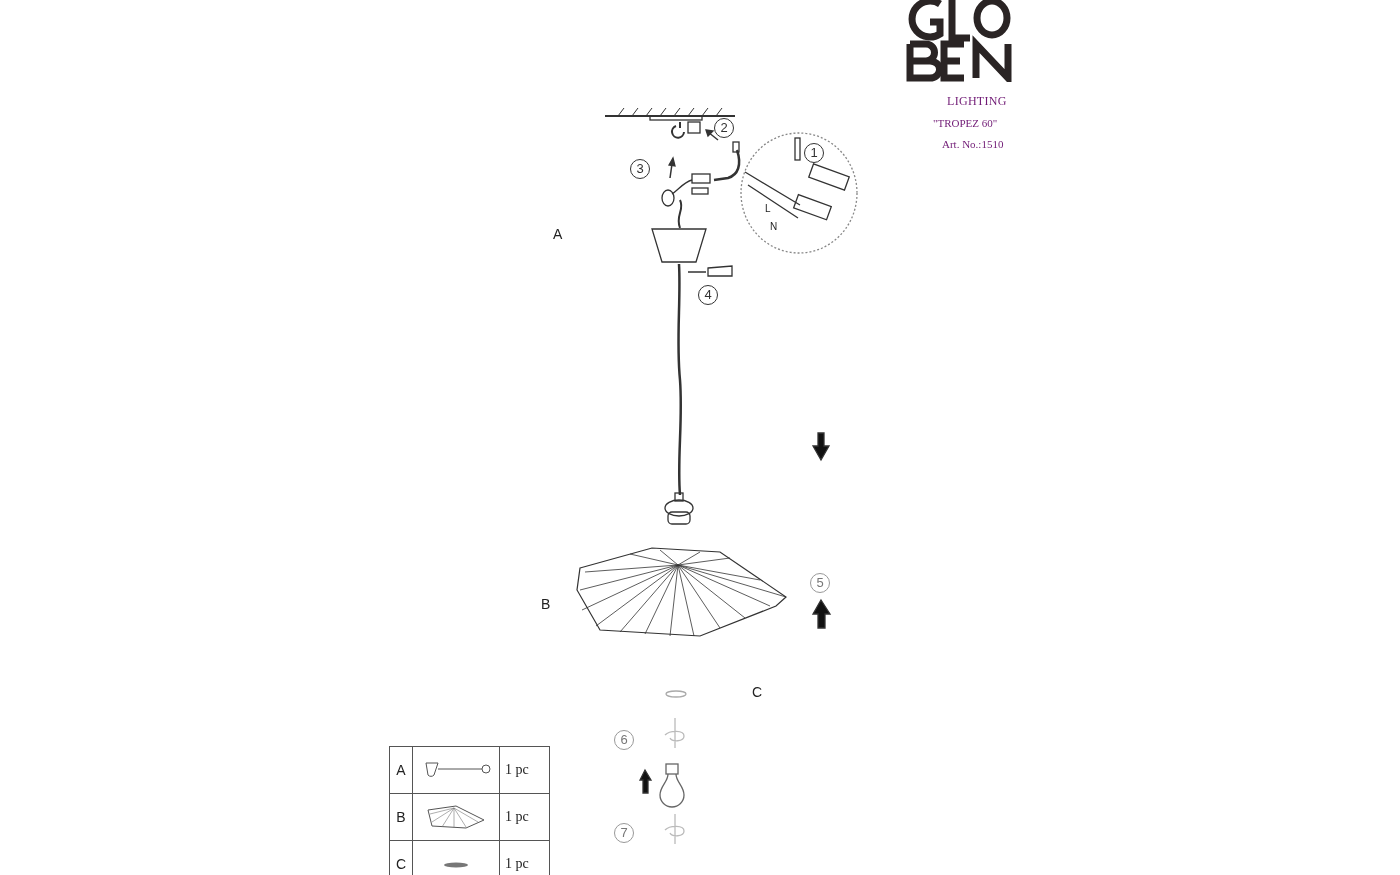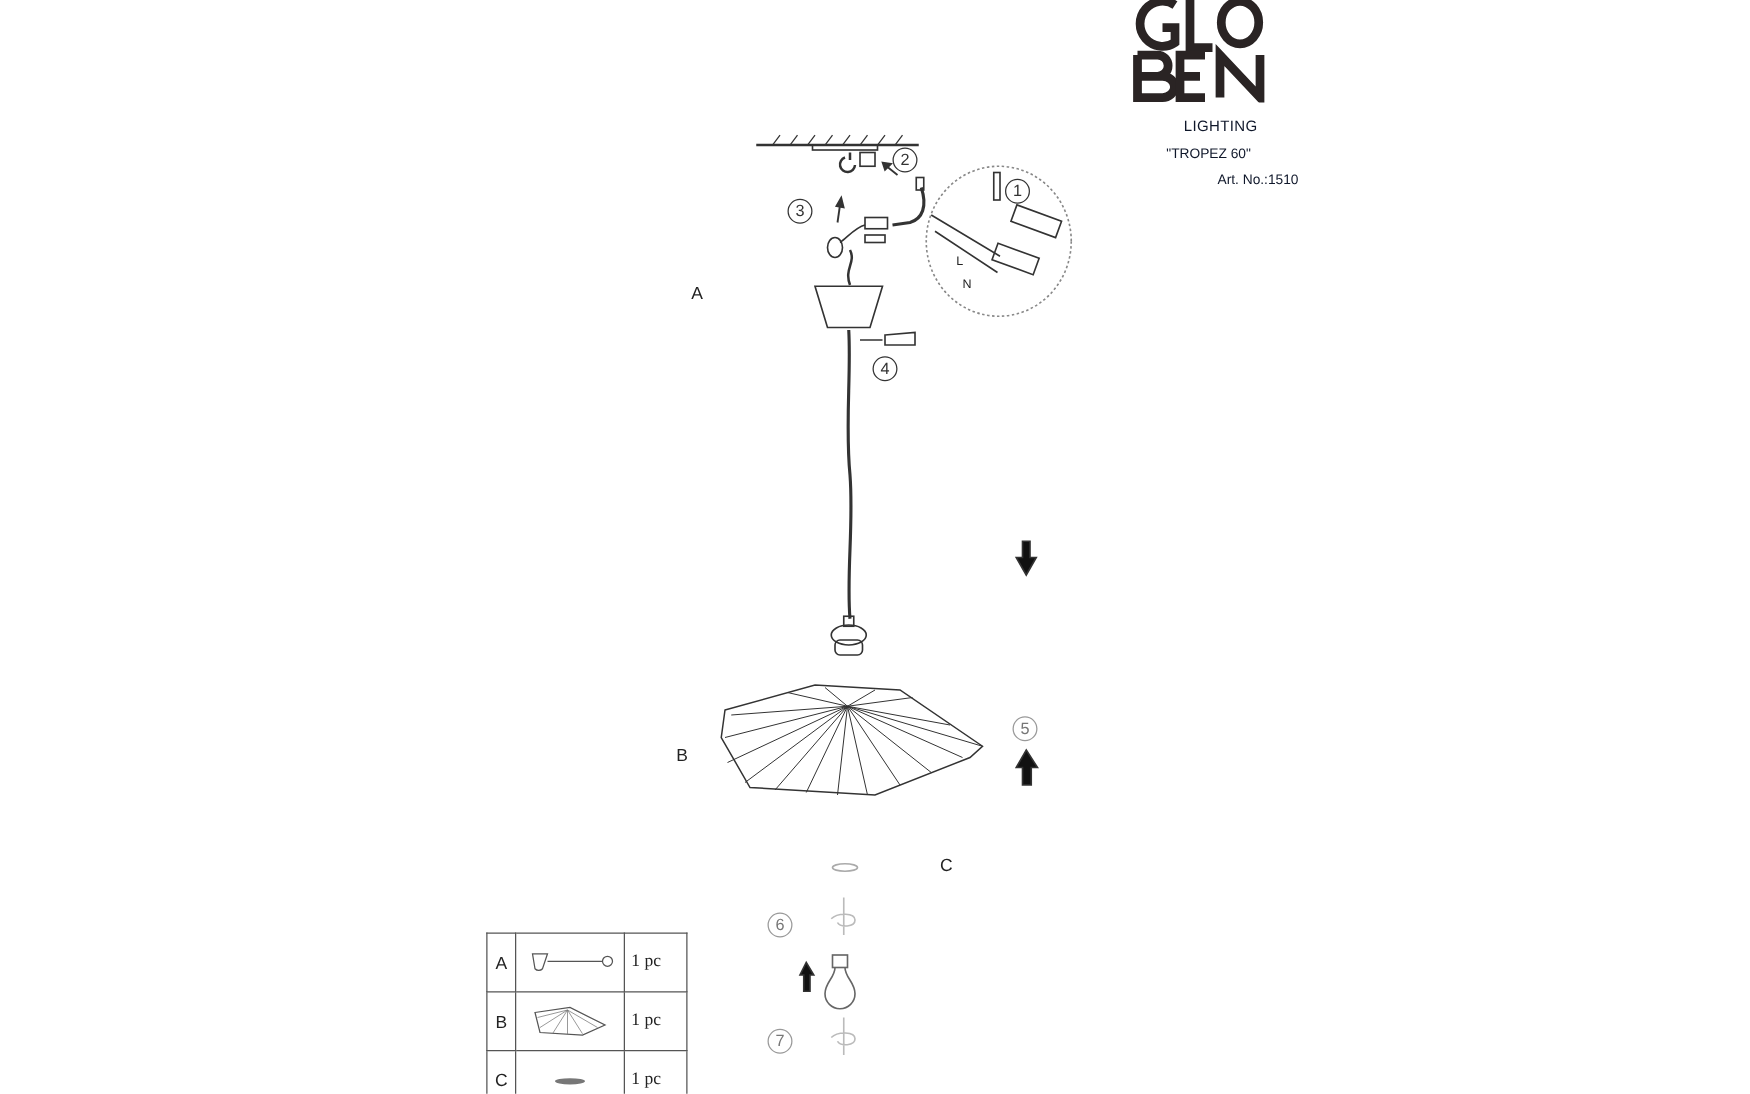--- a/index.html
+++ b/index.html
@@ -1,18 +1,18 @@
 <!DOCTYPE html>
 <html><head>
 <meta charset="utf-8">
 <style>
   html,body{margin:0;padding:0;background:#fff;}
   body{width:1400px;height:875px;position:relative;overflow:hidden;font-family:"Liberation Sans",sans-serif;color:#222;}
   .abs{position:absolute;}
-  .logo-text{position:absolute;font-family:Liberation Sans, sans-serif;color:#0f172a;}
+  .logo-text{position:absolute;font-family:Liberation Serif, serif;color:#701a75;}
   .label{position:absolute;font-size:14px;color:#222;}
   .num{position:absolute;width:18px;height:18px;border:1.2px solid #333;border-radius:50%;font-size:13px;line-height:18px;text-align:center;color:#333;}
   .num.light{border-color:#999;color:#777;}
   table.parts{position:absolute;left:389px;top:746px;border-collapse:collapse;}
   table.parts td{border:1px solid #555;height:46px;font-size:14px;padding:0;}
   table.parts td.l{width:22px;text-align:center;}
   table.parts td.img{width:86px;text-align:center;}
   table.parts td.q{width:44px;padding-left:5px;font-family:Liberation Serif, serif;}
 </style>
 </head>
@@ -25,21 +25,21 @@
       <path d="M48 0 L48 38 L66 38"></path>
       <ellipse cx="88" cy="18" rx="15" ry="17"></ellipse>
       <path d="M6 44 L6 78 L26 78 A9 8 0 0 0 26 61 L6 61 M6 44 L22 44 A8 8 0 0 1 22 61"></path>
       <path d="M60 44 L40 44 L40 78 L60 78 M40 61 L56 61"></path>
       <path d="M72 78 L72 44 L104 78 L104 44"></path>
     </g>
   </svg>
 </div>
 <div class="logo-text" style="left:947px;top:94px;font-size:12px;letter-spacing:0.3px;">LIGHTING</div>
 <div class="logo-text" style="left:933px;top:117px;font-size:11px;">"TROPEZ 60"</div>
-<div class="logo-text" style="left:974px;top:138px;font-size:11px;">Art. No.:1510</div>
+<div class="logo-text" style="left:942px;top:138px;font-size:11px;">Art. No.:1510</div>
 
 <svg class="abs" style="left:0;top:0;" width="1400" height="875">
   <g stroke="#333" fill="none" stroke-width="1.3">
 
     <line x1="605" y1="116" x2="735" y2="116" stroke-width="2"></line>
     <g stroke-width="1">
       <line x1="618" y1="116" x2="624" y2="108"></line>
         <line x1="632" y1="116" x2="638" y2="108"></line>
       <line x1="646" y1="116" x2="652" y2="108"></line>
         <line x1="660" y1="116" x2="666" y2="108"></line>

